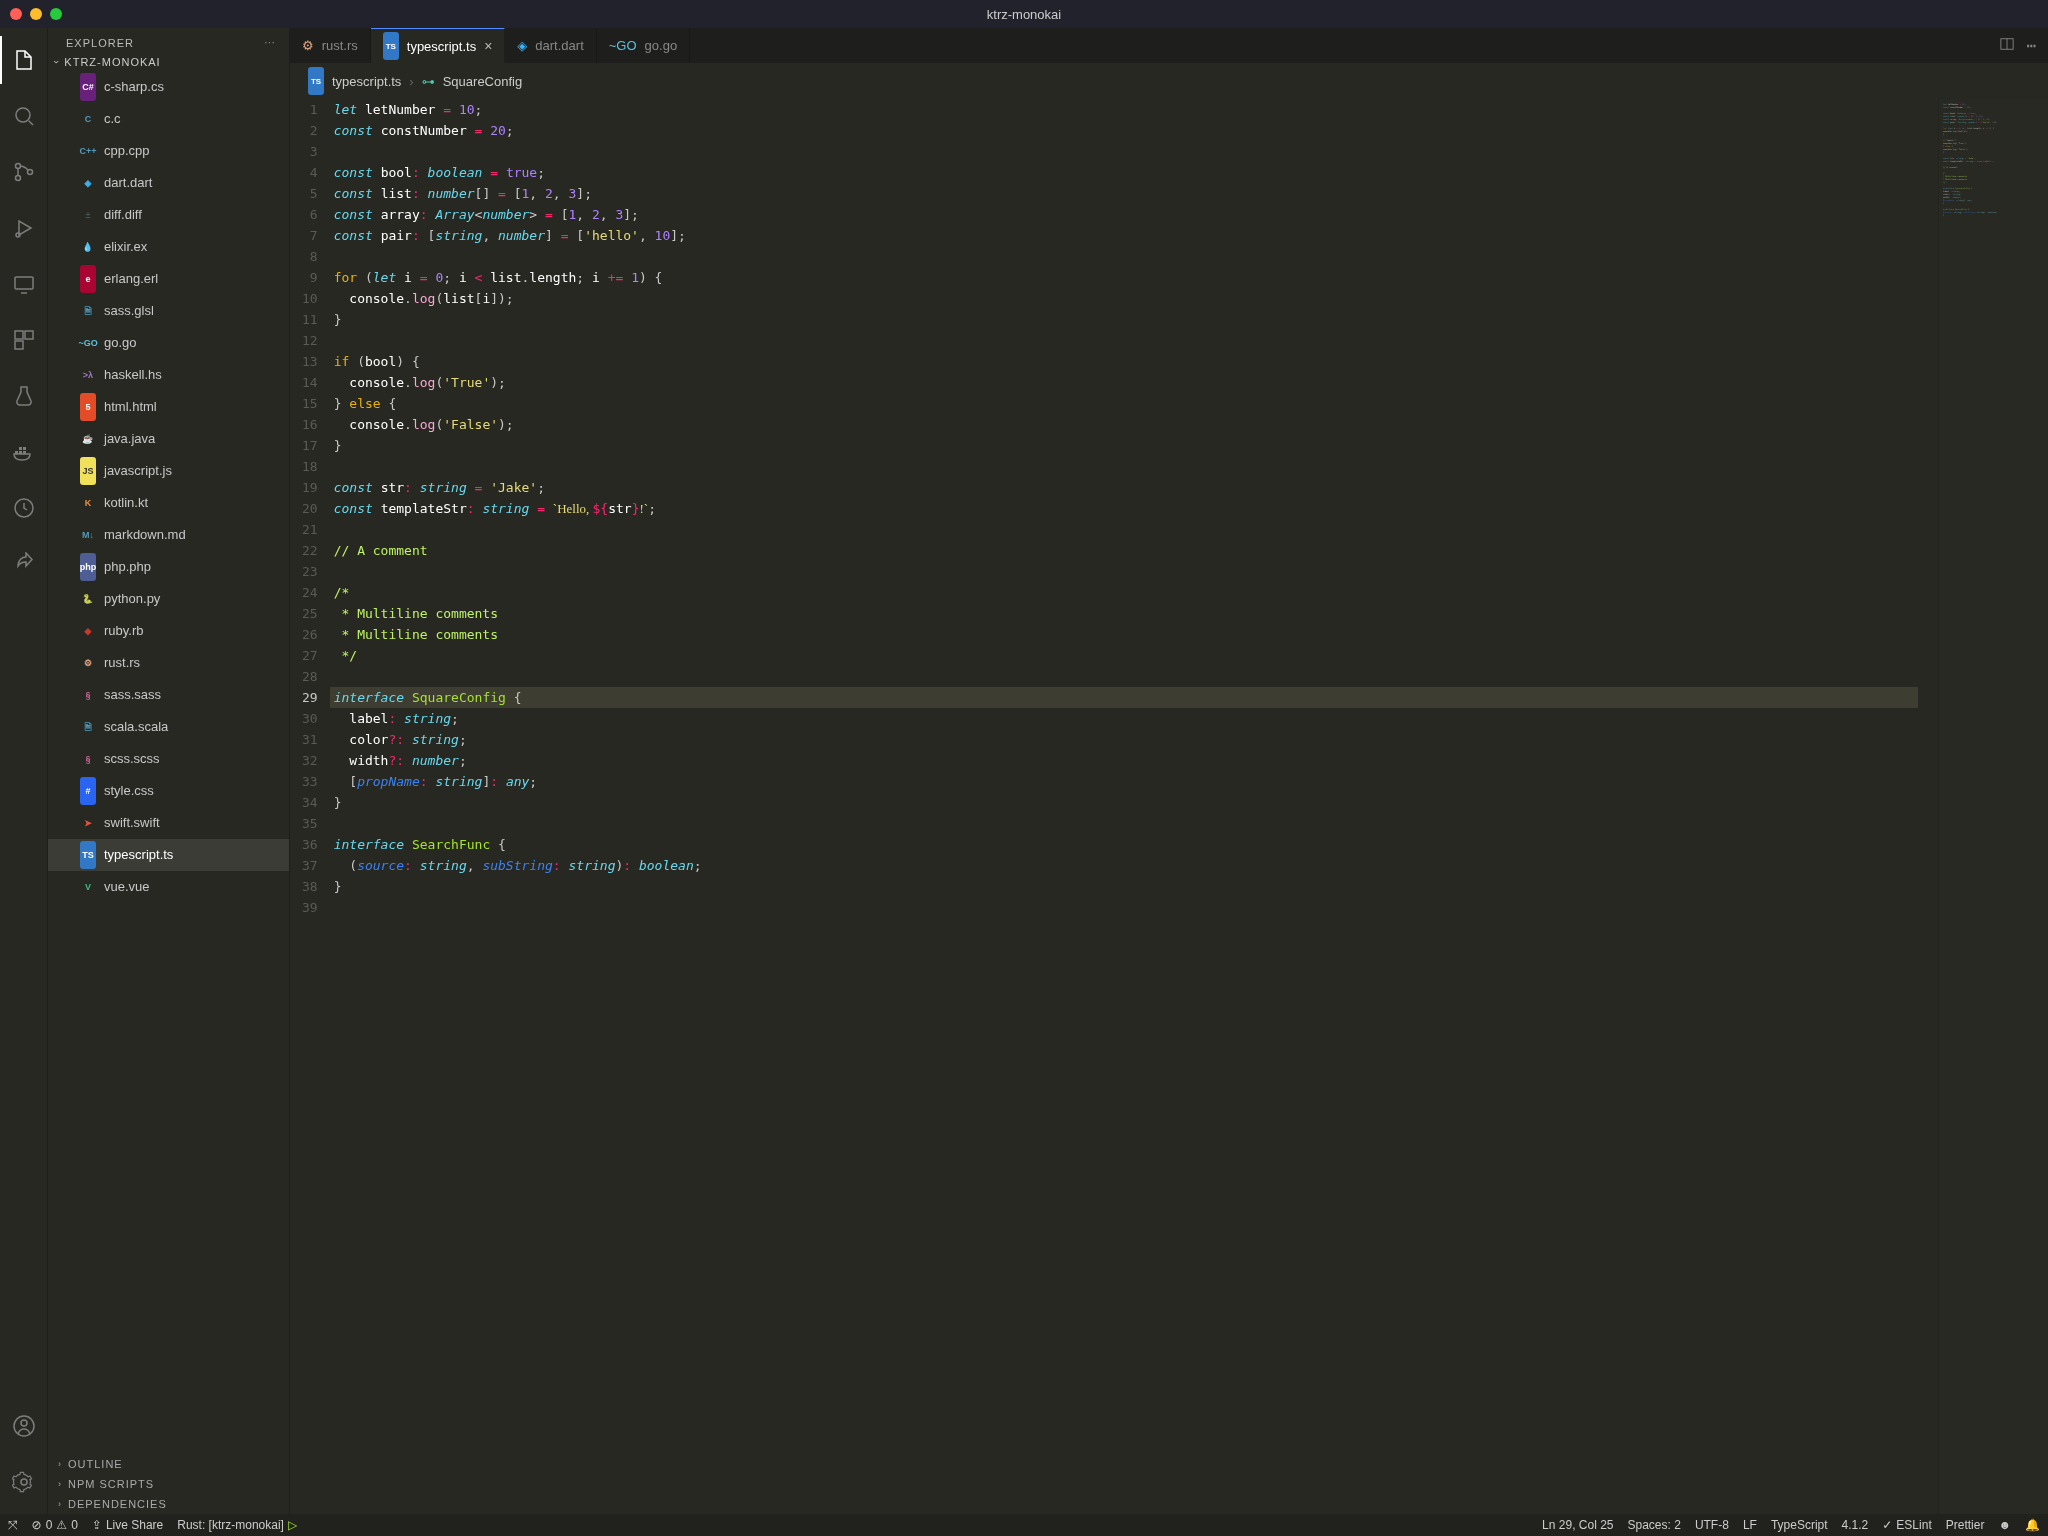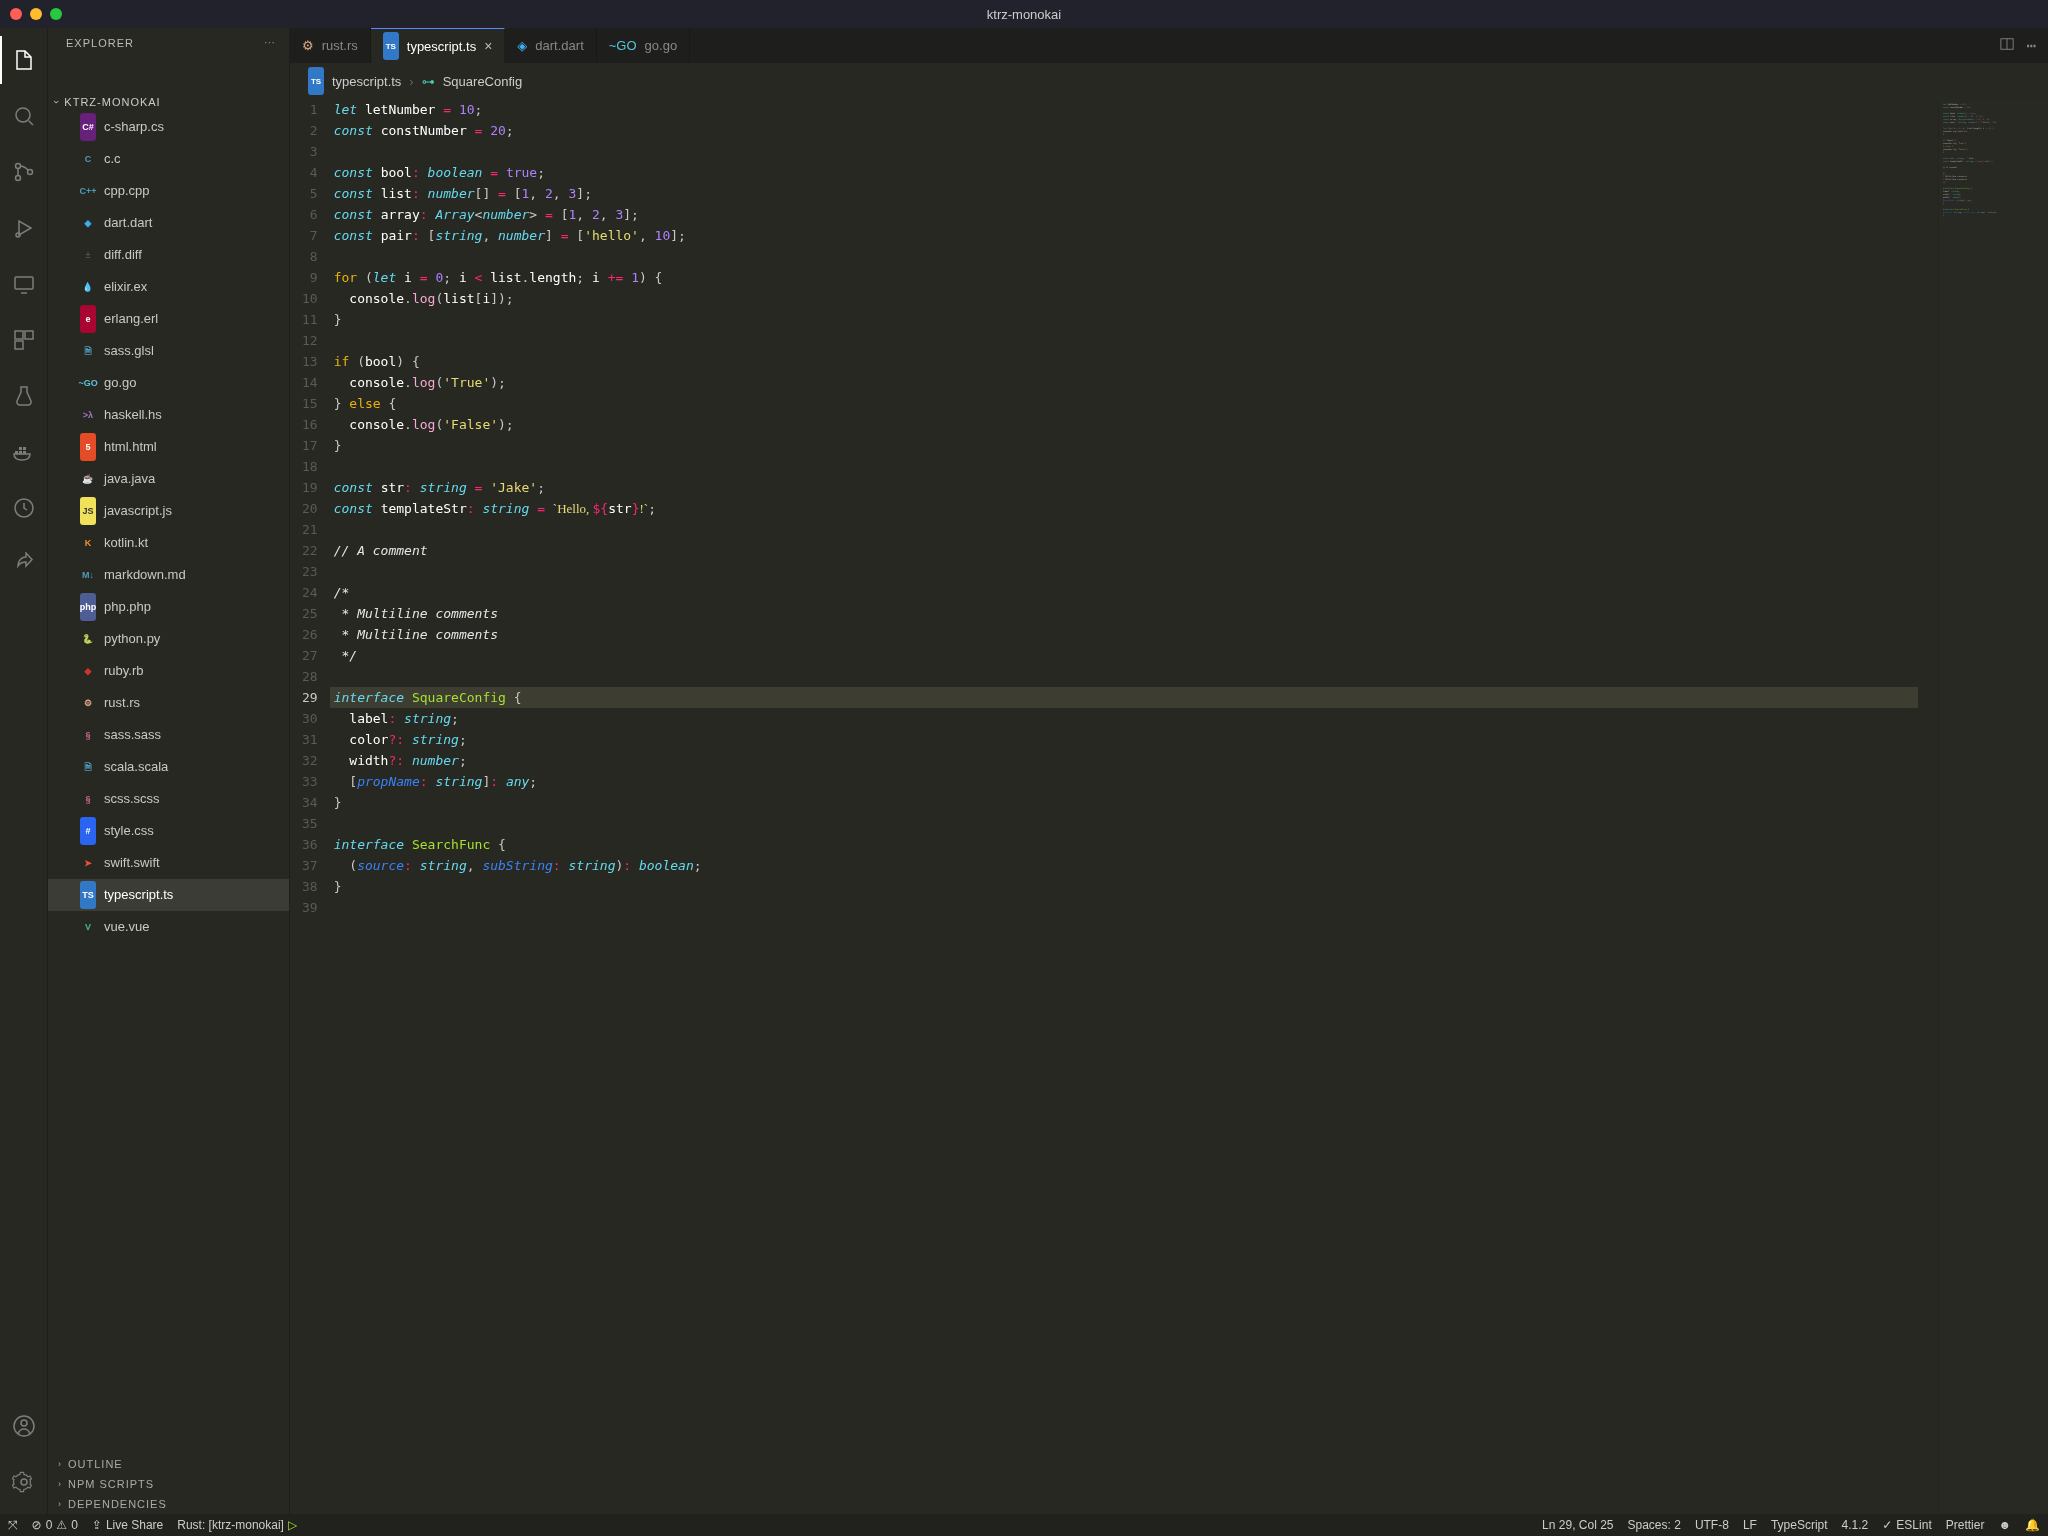--- a/index.html
+++ b/index.html
@@ -12,21 +12,21 @@
 .light.yellow { background: #ffbd2e; }
 .light.green { background: #27c93f; }
 .title-text { position: absolute; left: 50%; transform: translateX(-50%); font-size: 13px; color: #ccc; font-family: -apple-system, sans-serif; }
 .main { flex: 1; display: flex; overflow: hidden; }
 .activity-bar { width: 48px; background: #272822; border-right: 1px solid #1e1f1c; display: flex; flex-direction: column; align-items: center; padding: 8px 0; gap: 8px; }
 .activity-icon { width: 48px; height: 48px; display: flex; align-items: center; justify-content: center; color: #7d7d7d; cursor: pointer; position: relative; }
 .activity-icon.active { color: #fff; }
 .activity-icon.active::before { content:''; position:absolute; left:0; top:0; bottom:0; width:2px; background:#fff; }
 .activity-icon svg { width: 24px; height: 24px; }
 .activity-spacer { flex:1; }
-.sidebar { width: 242px; background: #272822; border-right: 1px solid #1e1f1c; display: flex; flex-direction: column; font-family: -apple-system, sans-serif; gap: 40px; }
+.sidebar { width: 242px; background: #272822; border-right: 1px solid #1e1f1c; display: flex; flex-direction: column; font-family: -apple-system, sans-serif; }
 .sidebar-header { display: flex; align-items: center; justify-content: space-between; padding: 8px 12px 4px 18px; font-size: 11px; letter-spacing: 1px; color: #bbb; }
 .sidebar-dots { color: #888; letter-spacing: 2px; cursor: pointer; }
 .tree { flex:1; overflow-y: auto; font-size: 13px; }
 .tree-root { display: flex; align-items: center; gap: 6px; padding: 3px 10px 3px 6px; color: #ccc; font-size: 11px; letter-spacing: 1px; cursor: pointer;}
 .tree-root .chev { font-size:10px; transform: rotate(90deg); color:#bbb; }
 .tree-item { display:flex; align-items:center; gap:8px; padding: 2px 10px 2px 32px; cursor:pointer; line-height:22px; }
 .tree-item.selected { background: #3b3c35; color:#fff; }
 .file-icon { width:16px; height:28px; display:flex; align-items:center; justify-content:center; font-size:9px; font-weight:bold; border-radius:3px; font-family: sans-serif; }
 .section-collapse { display:flex; align-items:center; gap:6px; padding:4px 10px; font-size:11px; letter-spacing:1px; color:#aaa; cursor:pointer;}
 .section-collapse .chev { font-size:9px; }
@@ -54,21 +54,21 @@
 .storage { color:#66d9ef; font-style:italic;}
 .var { color:#fff;}
 .type { color:#66d9ef; font-style:italic;}
 .num { color:#ae81ff;}
 .bool { color:#ae81ff;}
 .str { color:#e6db74;}
 .op { color:#f92672;}
 .pn { color:#c8c8c8;}
 .func { color:#f9a8d4;}
 .param { color:#3b82f6; font-style:italic;}
-.cmt { color:#e5e5e5; font-style:italic;}
+.cmt { color:#bef264; }
 .cls { color:#a6e22e; }
 .tpl { color:#e6db74;font-family:Liberation Serif, serif;}
 .embed { color:#fff; }
 .icon14 { width:14px; height:14px; }
 </style>
 </head>
 <body>
 
 <div class="window">
   <div class="title-bar">

